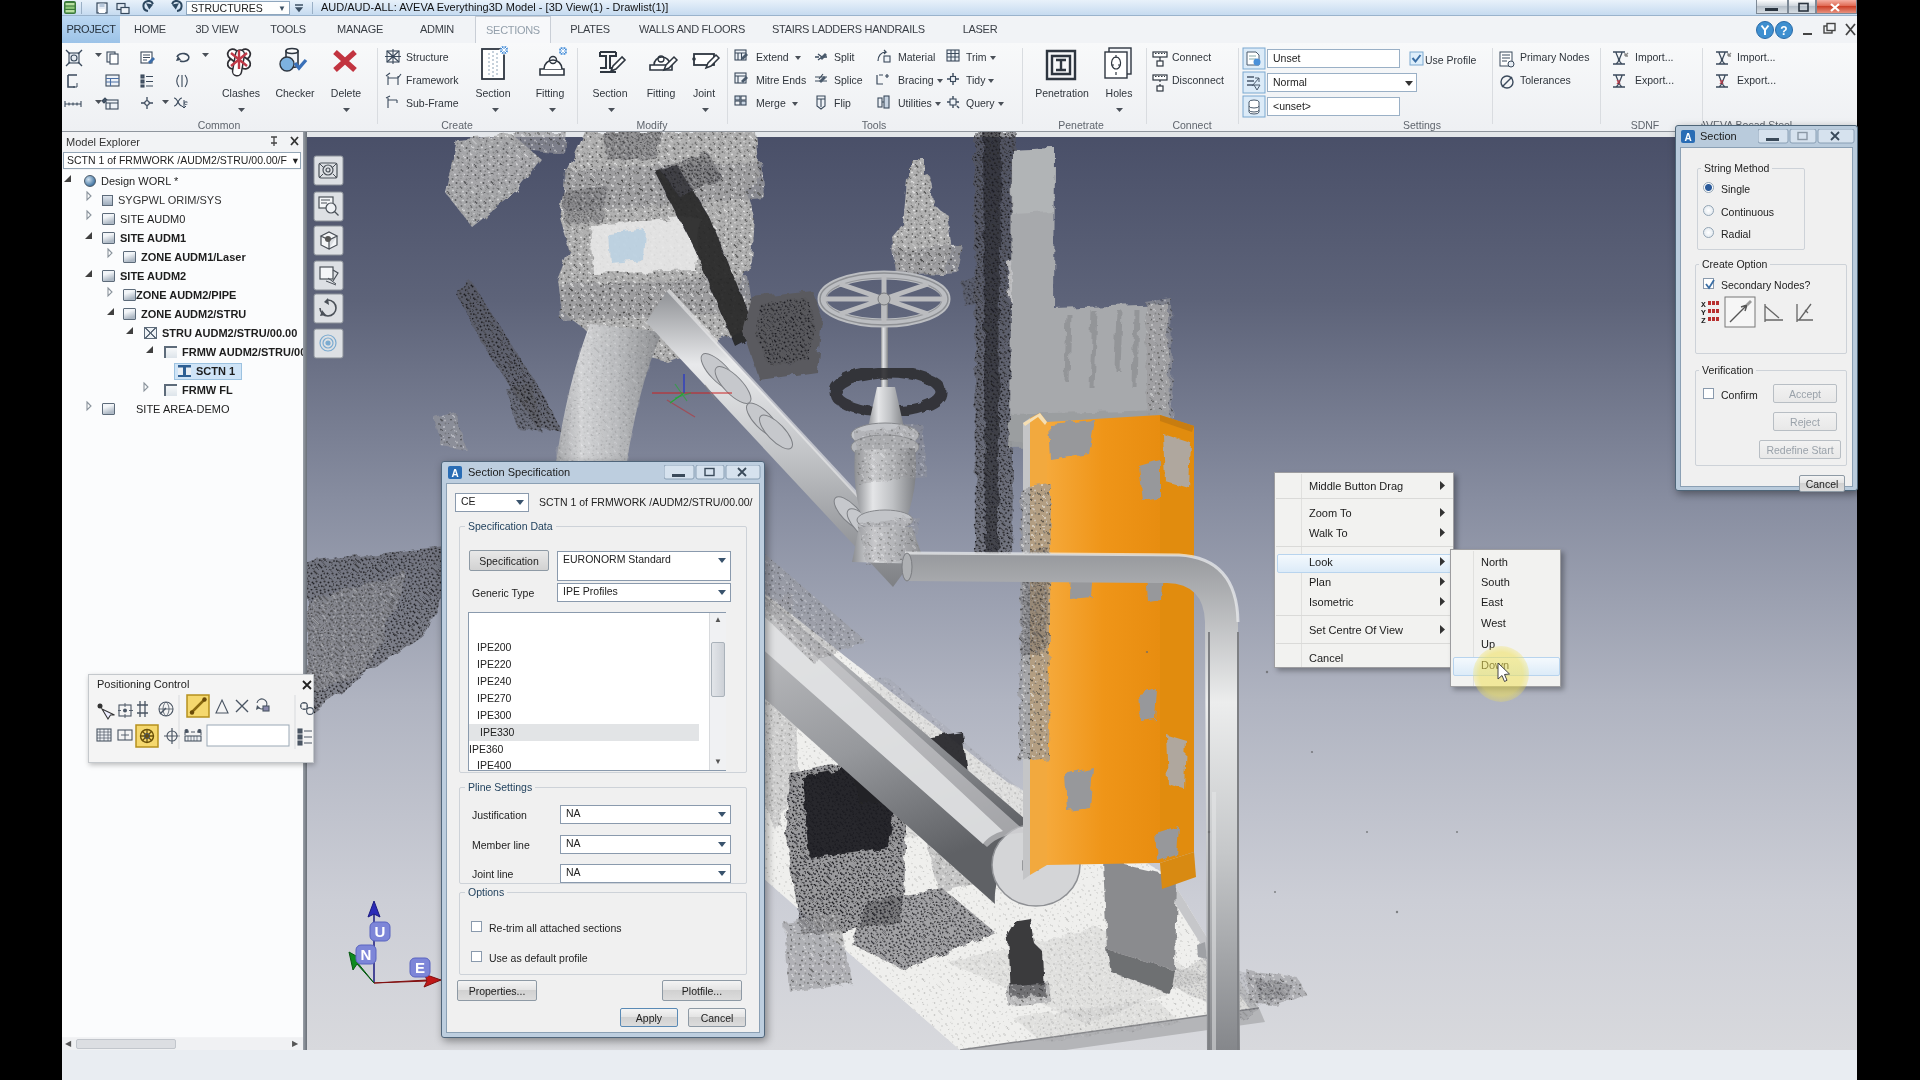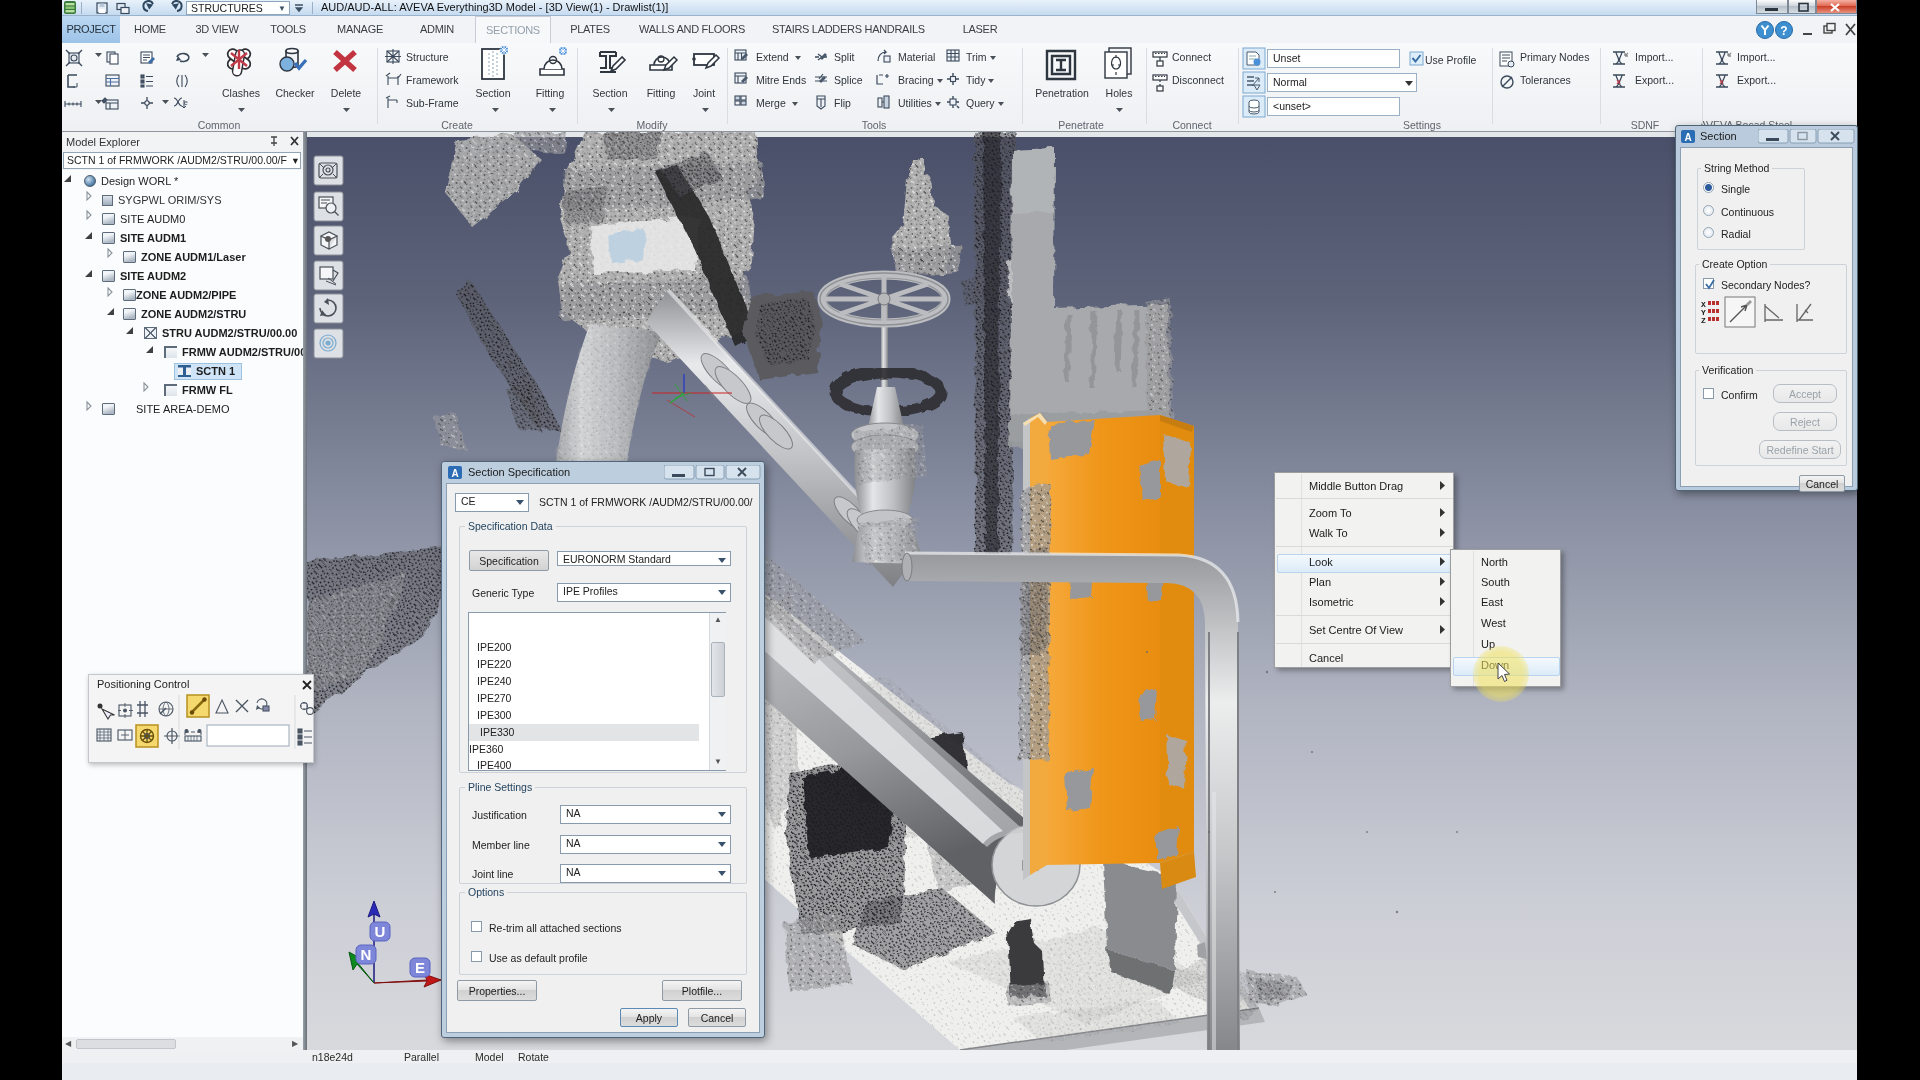--- a/index.html
+++ b/index.html
@@ -35,21 +35,21 @@
 #explorer { position:absolute; left:0; top:132px; width:241px; height:918px; background:#f2f3f5; }
 #viewport { position:absolute; left:245px; top:132px; width:1550px; height:918px; overflow:hidden; }
 #statusbar { position:absolute; left:0; top:1050px; width:1795px; height:13px; background:#eef0f2; font-size:10.5px; color:#2a2a2a; }
 #bluebar { position:absolute; left:0; top:1063px; width:1795px; height:17px;
   background:linear-gradient(#badcf8,#8fbcec 55%,#a5cdf4); font-size:11px; color:#13314f; }
 
 
 .grpbox { position:absolute; border:1px solid #cdd2d8; border-radius:2px; }
 .grplabel { position:absolute; font-size:10.5px; color:#23435f; background:#f0f0f0; padding:0 3px; }
 .btn7 { position:absolute; background:linear-gradient(#f4f4f4,#e4e4e4 45%,#d0d0d0 46%,#dcdcdc); border:1px solid #8e9aa5; font-size:10.5px; color:#222; text-align:center; border-radius:2px; }
-.btn7.dis { color:#9aa2aa; background:linear-gradient(#f2f2f2,#e8e8e8); border-color:#b8bec4;border-radius:7px; }
+.btn7.dis { color:#9aa2aa; background:linear-gradient(#f2f2f2,#e8e8e8); border-color:#b8bec4; }
 .combo { position:absolute; background:#fff; border:1px solid #8a9aad; font-size:10.5px; color:#222; }
 .combo .cv { position:absolute; left:5px; top:1px; }
 .combo .ca { position:absolute; right:4px; top:6px; width:0; height:0; border-left:4px solid transparent; border-right:4px solid transparent; border-top:5px solid #39536d; }
 .chk { position:absolute; width:11px; height:11px; background:#fff; border:1px solid #8a9aad; }
 .radio { position:absolute; width:11px; height:11px; background:radial-gradient(#fff,#dce4ec); border:1px solid #93a5b5; border-radius:50%; }
 .lbl { position:absolute; font-size:10.5px; color:#222; white-space:nowrap; }
 .ticon { display:inline-block; width:13px; height:12px; vertical-align:-2px; }
 .globe { border-radius:50%; background:radial-gradient(circle at 35% 35%, #cfe0ef, #4a7ba6 70%, #2e5a80); border:1px solid #4a5a6a; width:12px; height:12px; }
 .site { background:linear-gradient(160deg,#f2f5f8 30%,#aeb9c5 80%); border:1px solid #5d6b7a; border-radius:1px; }
 .cad { background:linear-gradient(#dfe6ee,#9eacbc); border:1px solid #5d6b7a; width:11px; height:11px; }
@@ -848,26 +848,20 @@
               </g>
           <g transform="translate(11,201)" stroke="#7aaad0">
                 <circle cx="10" cy="10" r="8" fill="none"></circle>
                 <circle cx="10" cy="10" r="5" fill="none"></circle>
                 <circle cx="10" cy="10" r="2" fill="#7aaad0"></circle>
               </g>
         </g>
       </g>
     </svg>
     </div>
-    <div id="statusbar">
-      <div class="abs" style="left:250px;top:1px">n18e24d</div>
-      <div class="abs" style="left:342px;top:1px">Parallel</div>
-      <div class="abs" style="left:413px;top:1px">Model</div>
-      <div class="abs" style="left:456px;top:1px">Rotate</div>
-    </div>
   </div>
 
   <div class="abs" style="left:88px;top:674px;width:226px;height:89px;background:#f4f4f4;border:1px solid #c4c8cc;box-shadow:1px 2px 5px rgba(0,0,0,0.25)">
     <div class="abs" style="left:8px;top:3px;font-size:11px;color:#222">Positioning Control</div>
     <svg class="abs" style="left:212px;top:4px" width="12" height="12">
         <path d="M2 2 l8 8 M10 2 l-8 8" stroke="#222" stroke-width="1.8"></path>
       </svg>
     <svg class="abs" style="left:0;top:18px" width="226" height="70">
       <g stroke="#4a5563" fill="none" stroke-width="1.1">
         <g transform="translate(8,10)">
@@ -964,21 +958,21 @@
     </svg>
     <div class="abs" style="left:4px;top:21px;width:314px;height:550px;background:#f0f0f0;border:1px solid #8ba0b4">
       <div class="combo" style="left:8px;top:9px;width:74px;height:19px">
           <span class="cv">CE</span>
           <span class="ca"></span>
         </div>
       <div class="lbl" style="left:92px;top:12px">SCTN 1 of FRMWORK /AUDM2/STRU/00.00/</div>
       <div class="grpbox" style="left:12px;top:42px;width:288px;height:247px"></div>
       <div class="grplabel" style="left:18px;top:36px">Specification Data</div>
       <div class="btn7" style="left:22px;top:66px;width:80px;height:21px;line-height:20px;background:linear-gradient(#e8e8e8,#d2d2d2)">Specification</div>
-      <div class="combo" style="left:110px;top:67px;width:174px;height:15px">
+      <div class="combo" style="left:110px;top:67px;width:174px;height:30px">
           <span class="cv">EURONORM Standard</span>
           <span class="ca"></span>
         </div>
       <div class="lbl" style="left:25px;top:103px">Generic Type</div>
       <div class="combo" style="left:110px;top:99px;width:174px;height:19px">
           <span class="cv">IPE Profiles</span>
           <span class="ca"></span>
         </div>
       <div class="abs" style="left:21px;top:128px;width:258px;height:159px;background:#fff;border:1px solid #8a9aad;font-size:10.5px;color:#222">
         <div style="height:26px"></div>

